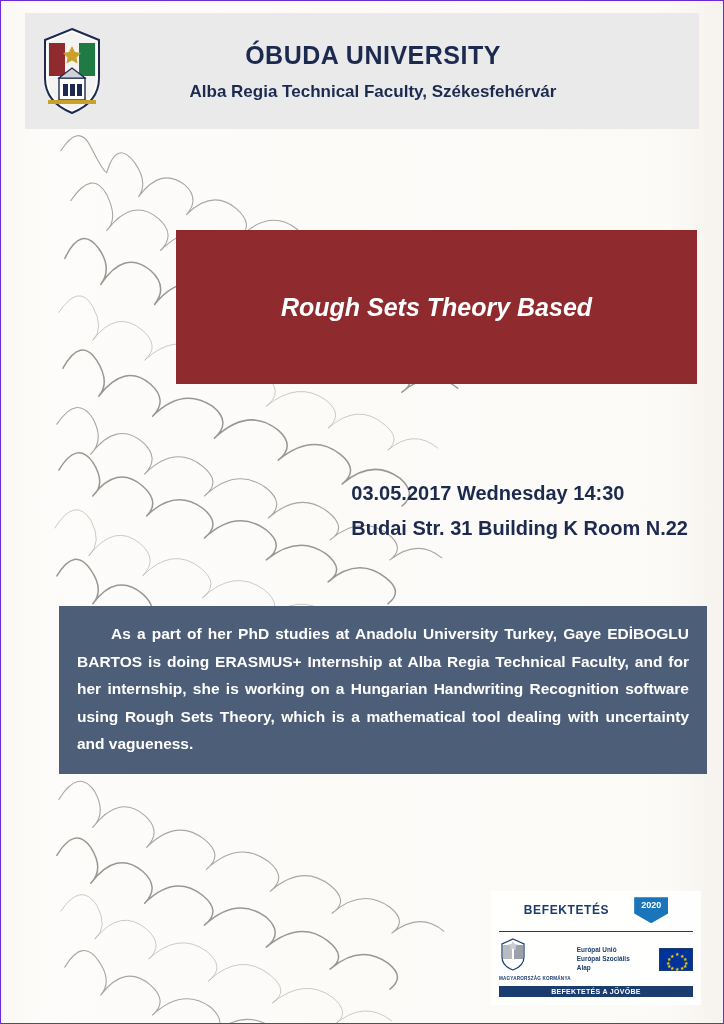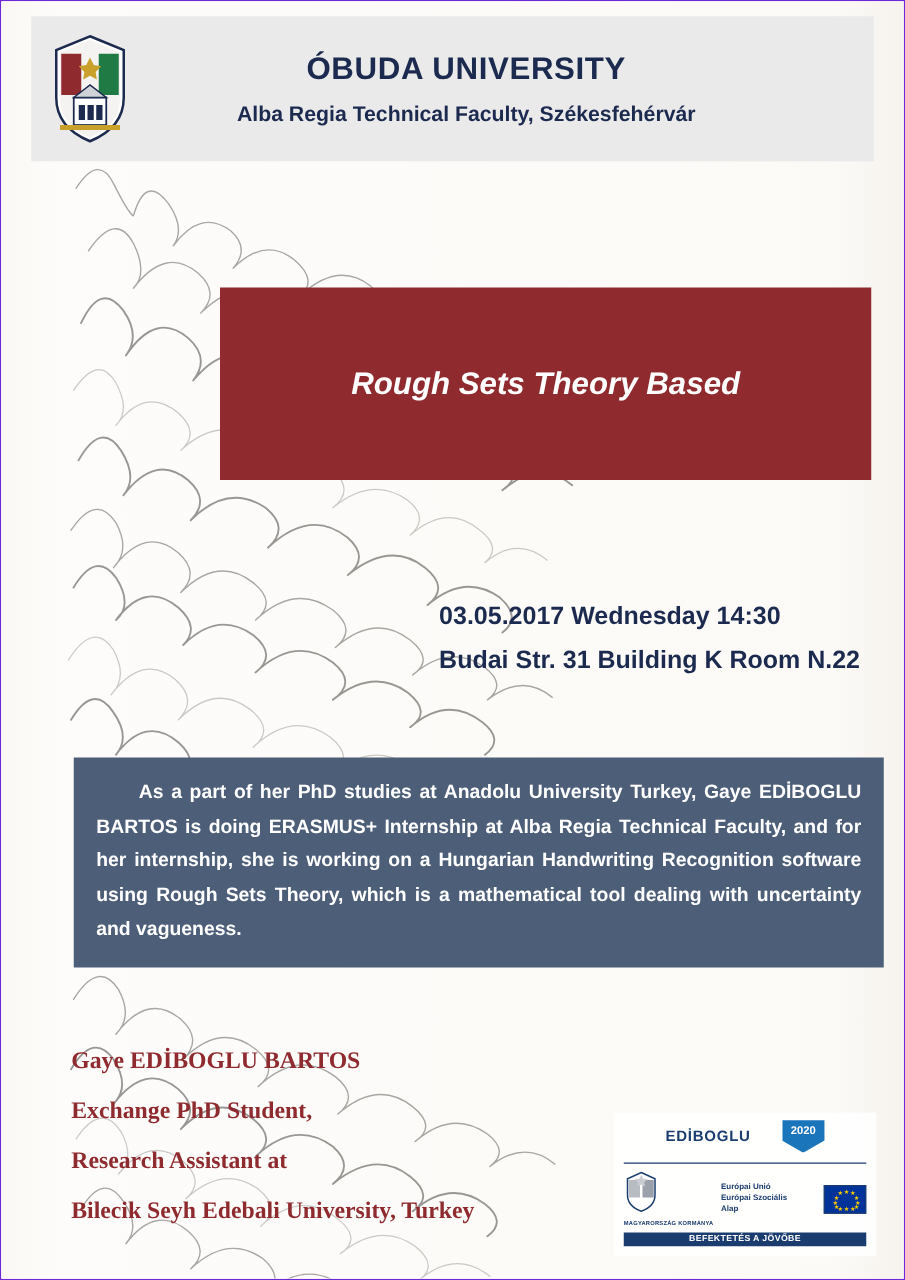--- a/index.html
+++ b/index.html
@@ -303,30 +303,24 @@
     <div class="title-line">Rough Sets Theory Based</div>
   </div>
 
   <div class="event-details">
     <div class="event-line">03.05.2017 Wednesday 14:30</div>
     <div class="event-line">Budai Str. 31  Building K  Room N.22</div>
   </div>
 
   <div class="abstract">As a part of her PhD studies at Anadolu University Turkey, Gaye EDİBOGLU BARTOS is doing ERASMUS+ Internship at Alba Regia Technical Faculty, and for her internship, she is working on a Hungarian Handwriting Recognition software using Rough Sets Theory, which is a mathematical tool dealing with uncertainty and vagueness.</div>
 
-  <div class="speaker">
-    <div class="speaker-line">Gaye EDİBOGLU BARTOS</div>
-    <div class="speaker-line">Exchange PhD Student,</div>
-    <div class="speaker-line">Research Assistant at</div>
-    <div class="speaker-line">Bilecik Seyh Edebali University, Turkey</div>
-  </div>
 
   <div class="logo-block">
     <div class="szechenyi">
-      <div class="szechenyi-text">EDİBOGLU</div>
+      <div class="szechenyi-text">BEFEKTETÉS</div>
       <div class="szechenyi-badge">
         <div class="tag"></div>
         <div class="tag-label">2020</div>
       </div>
     </div>
     <div class="eu-row">
       <div>
         <svg class="hu-crest" viewBox="0 0 28 34">
           <path d="M14 2 L25 7 L25 20 Q25 29 14 33 Q3 29 3 20 L3 7 Z" fill="#ffffff" stroke="#1b3c6e" stroke-width="1.2"></path>
           <rect x="4" y="8" width="9" height="14" fill="#b7bbc2"></rect>

